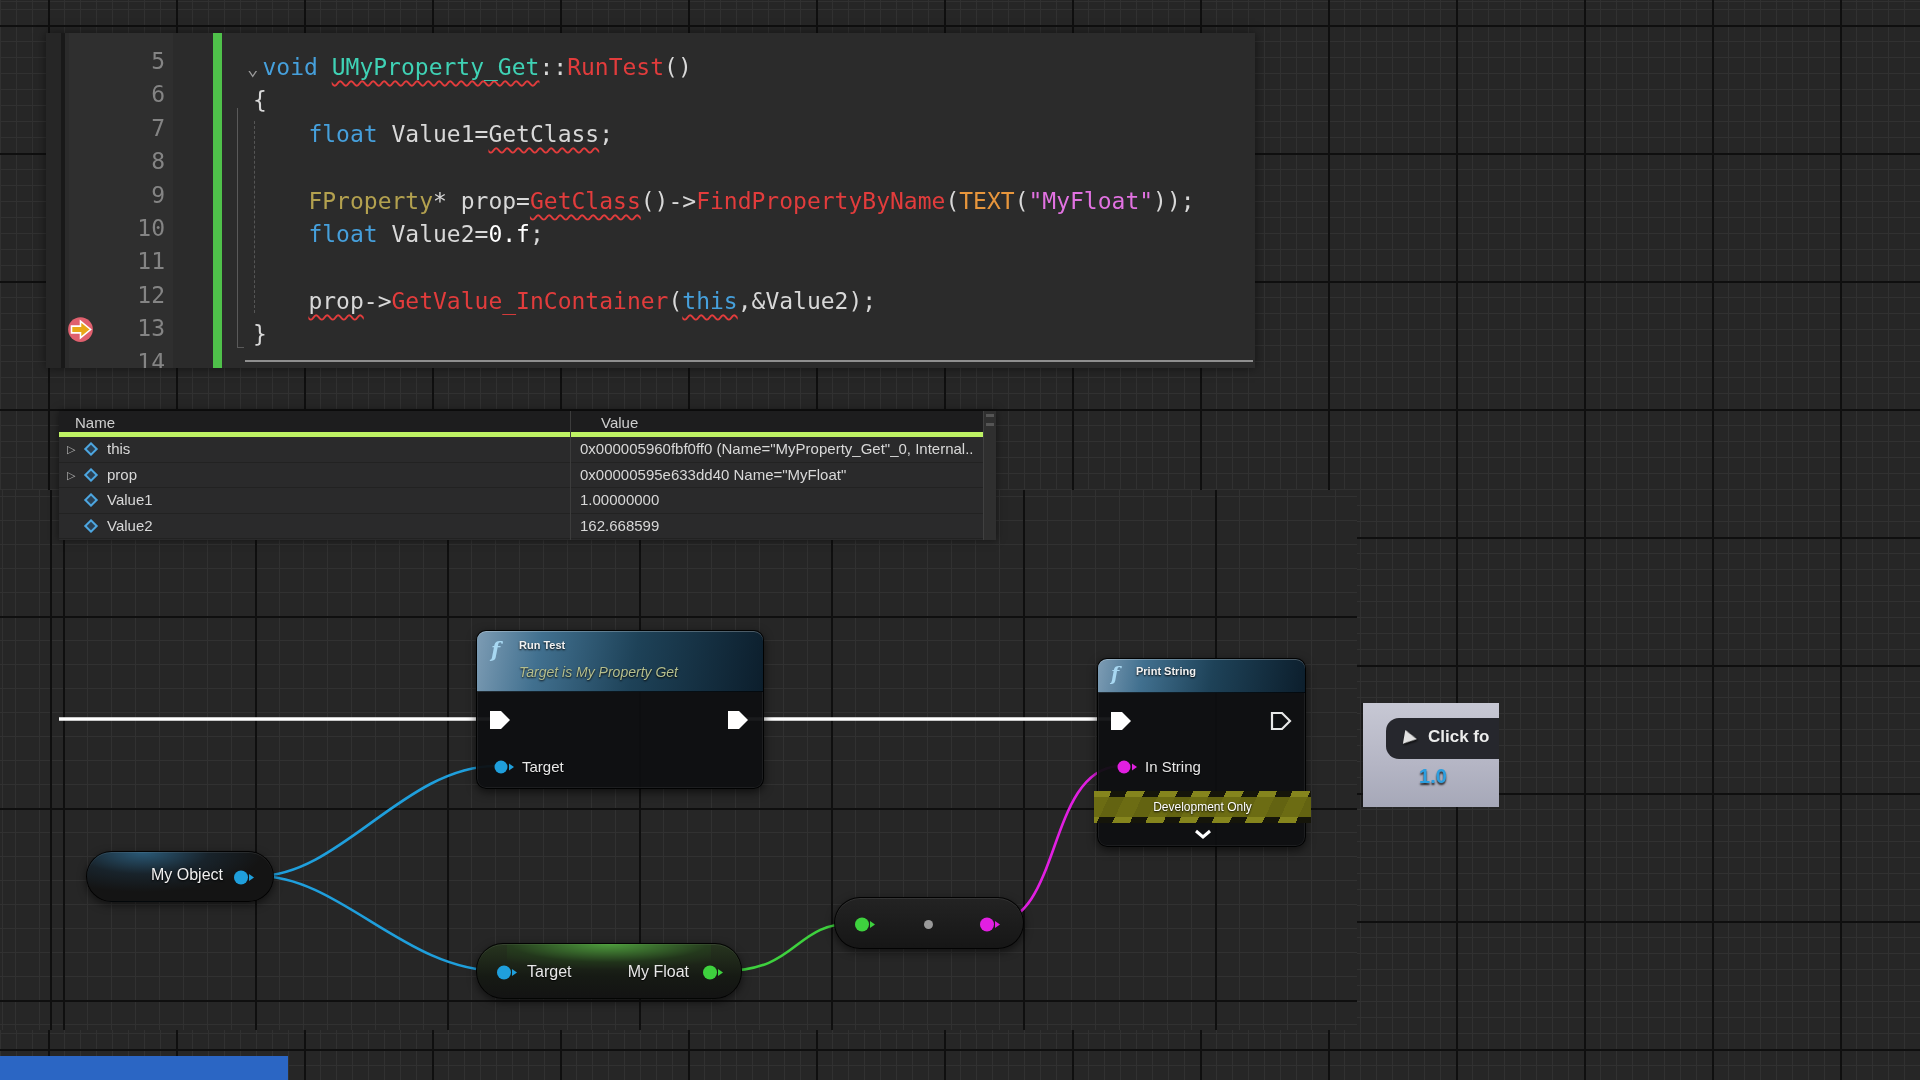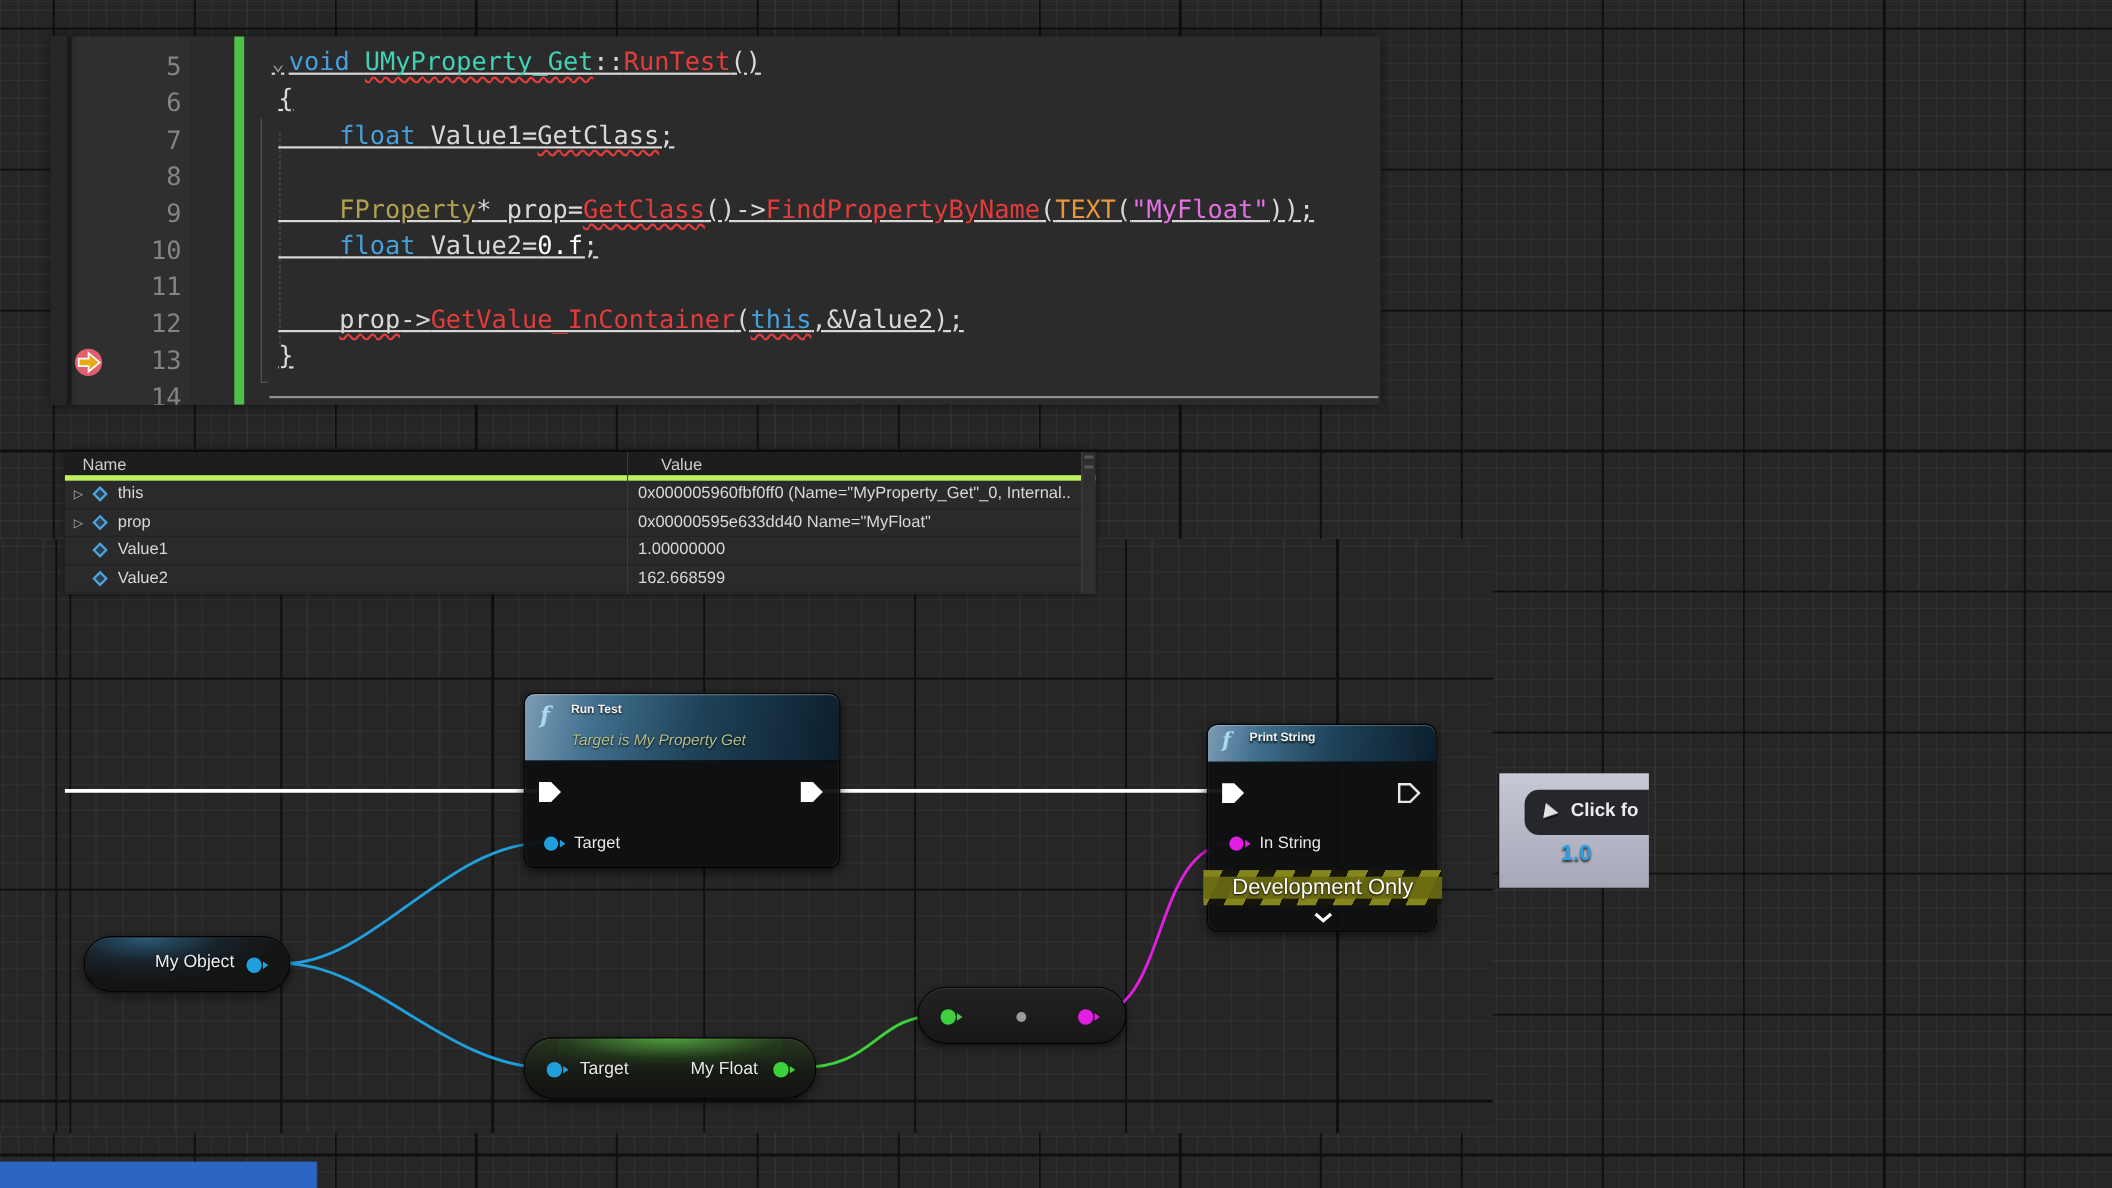--- a/index.html
+++ b/index.html
@@ -40,21 +40,21 @@
   }
   .bp-margin { position:absolute; left:0; top:0; width:19px; height:100%; background:#262626; border-right:4px solid #191919; }
   .gutter { position:absolute; left:23px; top:0; width:104px; height:100%; background:#2f2f2f; }
   .gutter .ln {
     height:33.4px; line-height:33.4px; text-align:right; padding-right:8px;
     color:#848484; font-size:23px;
   }
   .gutter-pad { height:12px; }
   .changebar { position:absolute; left:167px; top:0; width:9px; height:100%; background:#4fc14a; }
   .code-area { position:absolute; left:0; top:12px; width:100%; }
-  .cl { height:33.4px; line-height:24px; white-space:pre; font-size:23px; color:#d8d8d8; padding-left:207px; position:relative;text-decoration:underline; }
+  .cl { height:33.4px; line-height:45px; white-space:pre; font-size:23px; color:#d8d8d8; padding-left:207px; position:relative; }
   .cl.first { padding-left:201px; }
   .fold { color:#9a9a9a; font-size:19px; margin-right:4px; }
   .kw  { color:#46a0dc; }
   .ty  { color:#3fd2b5; }
   .ty2 { color:#b3a14f; }
   .fn  { color:#e23c3c; }
   .mac { color:#e8963c; }
   .str { color:#e272e2; }
   .num { color:#ffffff; }
   .pl  { color:#d8d8d8; }
@@ -108,21 +108,21 @@
     border:1px solid rgba(0,0,0,.9);
     box-shadow:0 3px 8px rgba(0,0,0,.55), inset 0 1px 0 rgba(255,255,255,.08);
     color:#f0f0f0;
   }
   .banner {
     position:absolute; overflow:hidden;
     background:repeating-linear-gradient(115deg,#85851d 0 16px,#15150a 16px 30px);
     display:flex; align-items:center; justify-content:center;
   }
   .banner .band { position:absolute; left:0; right:0; top:6px; bottom:6px; background:rgba(106,106,18,.92); }
-  .banner span { position:relative; font-size:20px; color:#fff; text-shadow:0 1px 2px #000; }
+  .banner span { position:relative; font-size:12px; color:#fff; text-shadow:0 1px 2px #000; }
 
   
   .tooltip {
     position:absolute; left:1353px; top:703px; width:136px; height:104px; overflow:hidden;
     background:linear-gradient(180deg,#c7c8d4 0%,#b4b5c4 60%,#a6a8b8 100%);
     box-shadow:-2px 0 0 rgba(20,20,20,.6);
     margin-left:10px;
   }
   .tt-pill { position:absolute; left:23px; top:15px; width:140px; height:41px; border-radius:13px; background:#26272d; }
   .tt-cursor { position:absolute; left:18px; top:13px; width:0; height:0;
@@ -186,21 +186,21 @@
     <span class="pin-label" style="left:47px;top:99px;">In String</span>
     <div class="banner" style="left:-4px;top:132px;width:217px;height:32px;">
       <i class="band"></i>
       <span>Development Only</span>
     </div>
     <svg style="position:absolute;left:96px;top:170px;" width="18" height="10">
       <polyline points="2,2 9,8 16,2" fill="none" stroke="#ffffff" stroke-width="3"></polyline>
     </svg>
   </div>
 
-  <div class="capsule" style="left:76px;top:851px;width:188px;height:51px;background:radial-gradient(120px 40px at 30% 0%,#2a5a78 0%,#18232b 55%,#141414 100%);">
+  <div class="capsule" style="left:86px;top:851px;width:188px;height:51px;background:radial-gradient(120px 40px at 30% 0%,#2a5a78 0%,#18232b 55%,#141414 100%);">
     <span style="position:absolute;right:50px;top:14px;font-size:16px;text-shadow:0 1px 2px #000;">My Object</span>
     <svg style="position:absolute;right:18px;top:18px;" width="22" height="15">
       <circle cx="8" cy="7.5" r="7" fill="#1f9fdc"></circle>
         <polygon points="16,4 21,7.5 16,11" fill="#1f9fdc"></polygon>
     </svg>
   </div>
 
   <div class="capsule" style="left:476px;top:943px;width:266px;height:56px;background:linear-gradient(180deg,#27351f 0%,#161a14 60%,#131313 100%);">
     <div style="position:absolute;left:30px;right:30px;top:0;height:26px;border-radius:0 0 40% 40%;background:radial-gradient(140px 26px at 50% 0%,rgba(90,190,70,.75),rgba(40,90,30,.25) 70%,transparent 100%);"></div>
     <svg style="position:absolute;left:19px;top:21px;" width="22" height="15">

